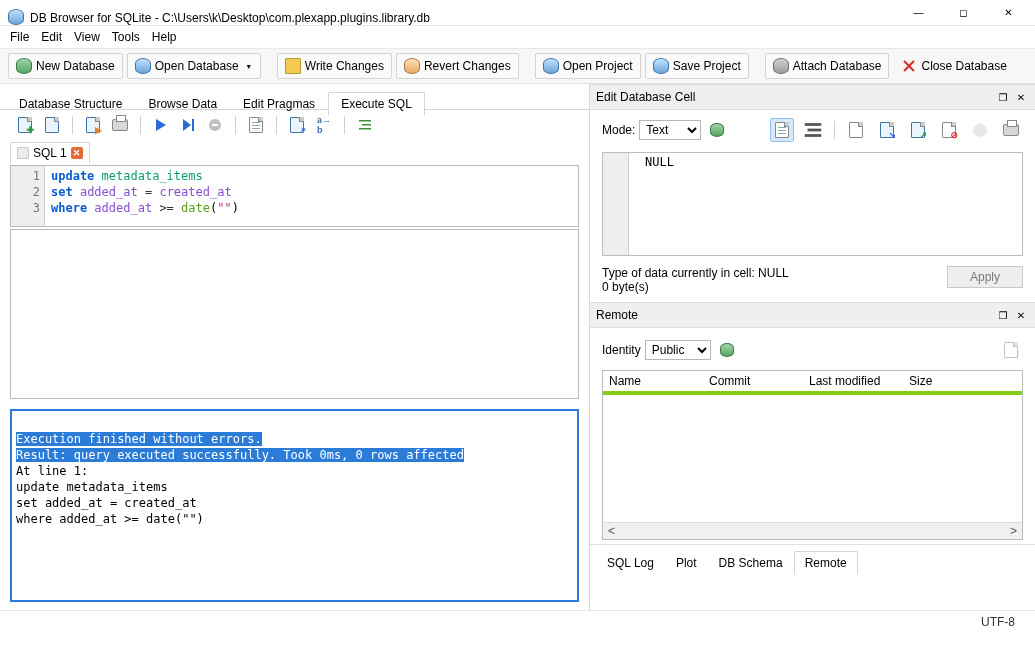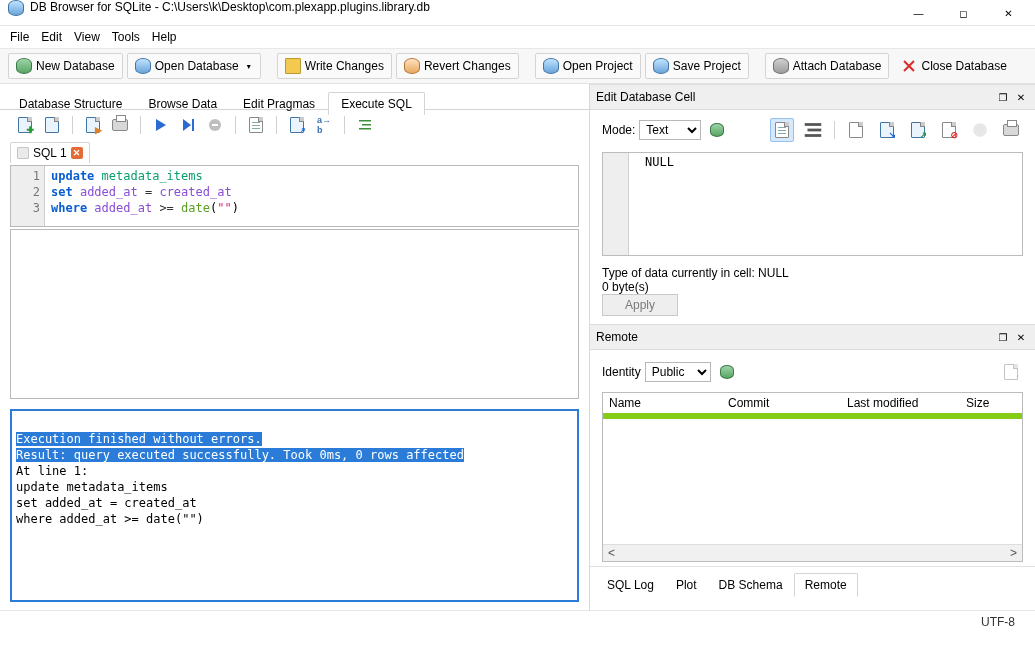--- a/index.html
+++ b/index.html
@@ -1,19 +1,19 @@
 <!DOCTYPE html>
 <html><head>
 <meta charset="utf-8">
 <style>
   * { box-sizing:border-box; margin:0; padding:0; }
   html,body { height:100%; font-family:"Segoe UI",Tahoma,Arial,sans-serif; font-size:12px; color:#000; background:#fff; }
   body{ width:1035px; height:658px; overflow:hidden;}
 
-  .titlebar{ display:flex; align-items:flex-start; height:26px; padding:0 4px 0 8px; border-bottom:1px solid #e6e6e6;}
+  .titlebar{ display:flex; align-items:flex-end; height:26px; padding:0 4px 0 8px; border-bottom:1px solid #e6e6e6;}
   .titlebar .title{ flex:1; font-size:12px; color:#000;}
   .titlebar .winbtns{ display:flex;}
   .winbtn{ width:45px; height:26px; display:flex;align-items:center;justify-content:center; font-family:Segoe UI Symbol,Arial; font-size:10px; cursor:default;}
 
   .menubar{ display:flex; gap:12px; padding:4px 10px; border-bottom:1px solid #e8e8e8; background:#fff;}
   .menubar span{ cursor:default;}
 
   .maintb{ display:flex; align-items:center; padding:4px 8px; background:#f7f7f7; border-bottom:1px solid #e3e3e3; gap:4px;}
   .tbtn{ display:flex; align-items:center; height:26px; padding:2px 7px; border:1px solid #d4d4d4; border-radius:2px; background:#fafafa; gap:4px; cursor:default;}
   .tbtn.flat{border-color:transparent; background:transparent;}
@@ -66,26 +66,26 @@
   .panehdr{ display:flex; align-items:center; background:#efefef; border-top:1px solid #dcdcdc; border-bottom:1px solid #dcdcdc; padding:4px 6px;}
   .panehdr .hlabel{flex:1;}
   .hdrbtn{ width:16px;height:16px; display:flex;align-items:center;justify-content:center; font-size:10px; margin-left:2px;}
 
   .cellpane{ padding:8px 12px;}
   .row{ display:flex; align-items:center; gap:4px;}
   .select{ height:20px; border:1px solid #b7b7b7; background:#fff; font-size:12px; padding:0 2px;}
   .cellbox{ margin-top:10px; height:104px; border:1px solid #bcbcbc; background:#fff; display:flex;}
   .cellgut{ width:26px; height:100%; background:#eee; border-right:1px solid #d0d0d0;}
   .cellbox .null{ padding:2px 16px; color:#000; font-family:Consolas,monospace;}
-  .cellfoot{ display:flex; align-items:flex-start; margin-top:10px; gap:0;flex-direction:column;}
+  .cellfoot{ display:flex; align-items:flex-start; margin-top:10px; gap:8px;}
   .applybtn{ border:1px solid #c9c9c9; background:#eee; padding:3px 22px; color:#7a7a7a;}
 
   .remote{ padding:10px 12px 4px 12px;}
   .listbox{ margin-top:8px; border:1px solid #bcbcbc; height:170px; position:relative;}
-  .cols{ display:flex; border-bottom:6px solid #84cc16;gap:19px;}
+  .cols{ display:flex; border-bottom:4px solid #84cc16;}
   .cols div{ padding:3px 6px;}
   .hscroll{position:absolute;left:0;right:0;bottom:0;height:17px;background:#f0f0f0;border-top:1px solid #ddd;display:flex;align-items:center;justify-content:space-between;font-size:12px;color:#555;}
 
   .bottomtabs{ display:flex; padding:6px 6px; border-top:1px solid #e0e0e0;}
   .btab{ padding:4px 10px; border:1px solid transparent; border-bottom:none; cursor:default;}
   .btab.act{ border:1px solid #d4d4d4; border-bottom:1px solid #fff; border-radius:2px 2px 0 0;}
 
   .status{ height:22px; border-top:1px solid #e5e5e5; display:flex; align-items:center; justify-content:flex-end; padding:0 20px; color:#333;}
   .splitter{height:4px;cursor:row-resize;}
 

